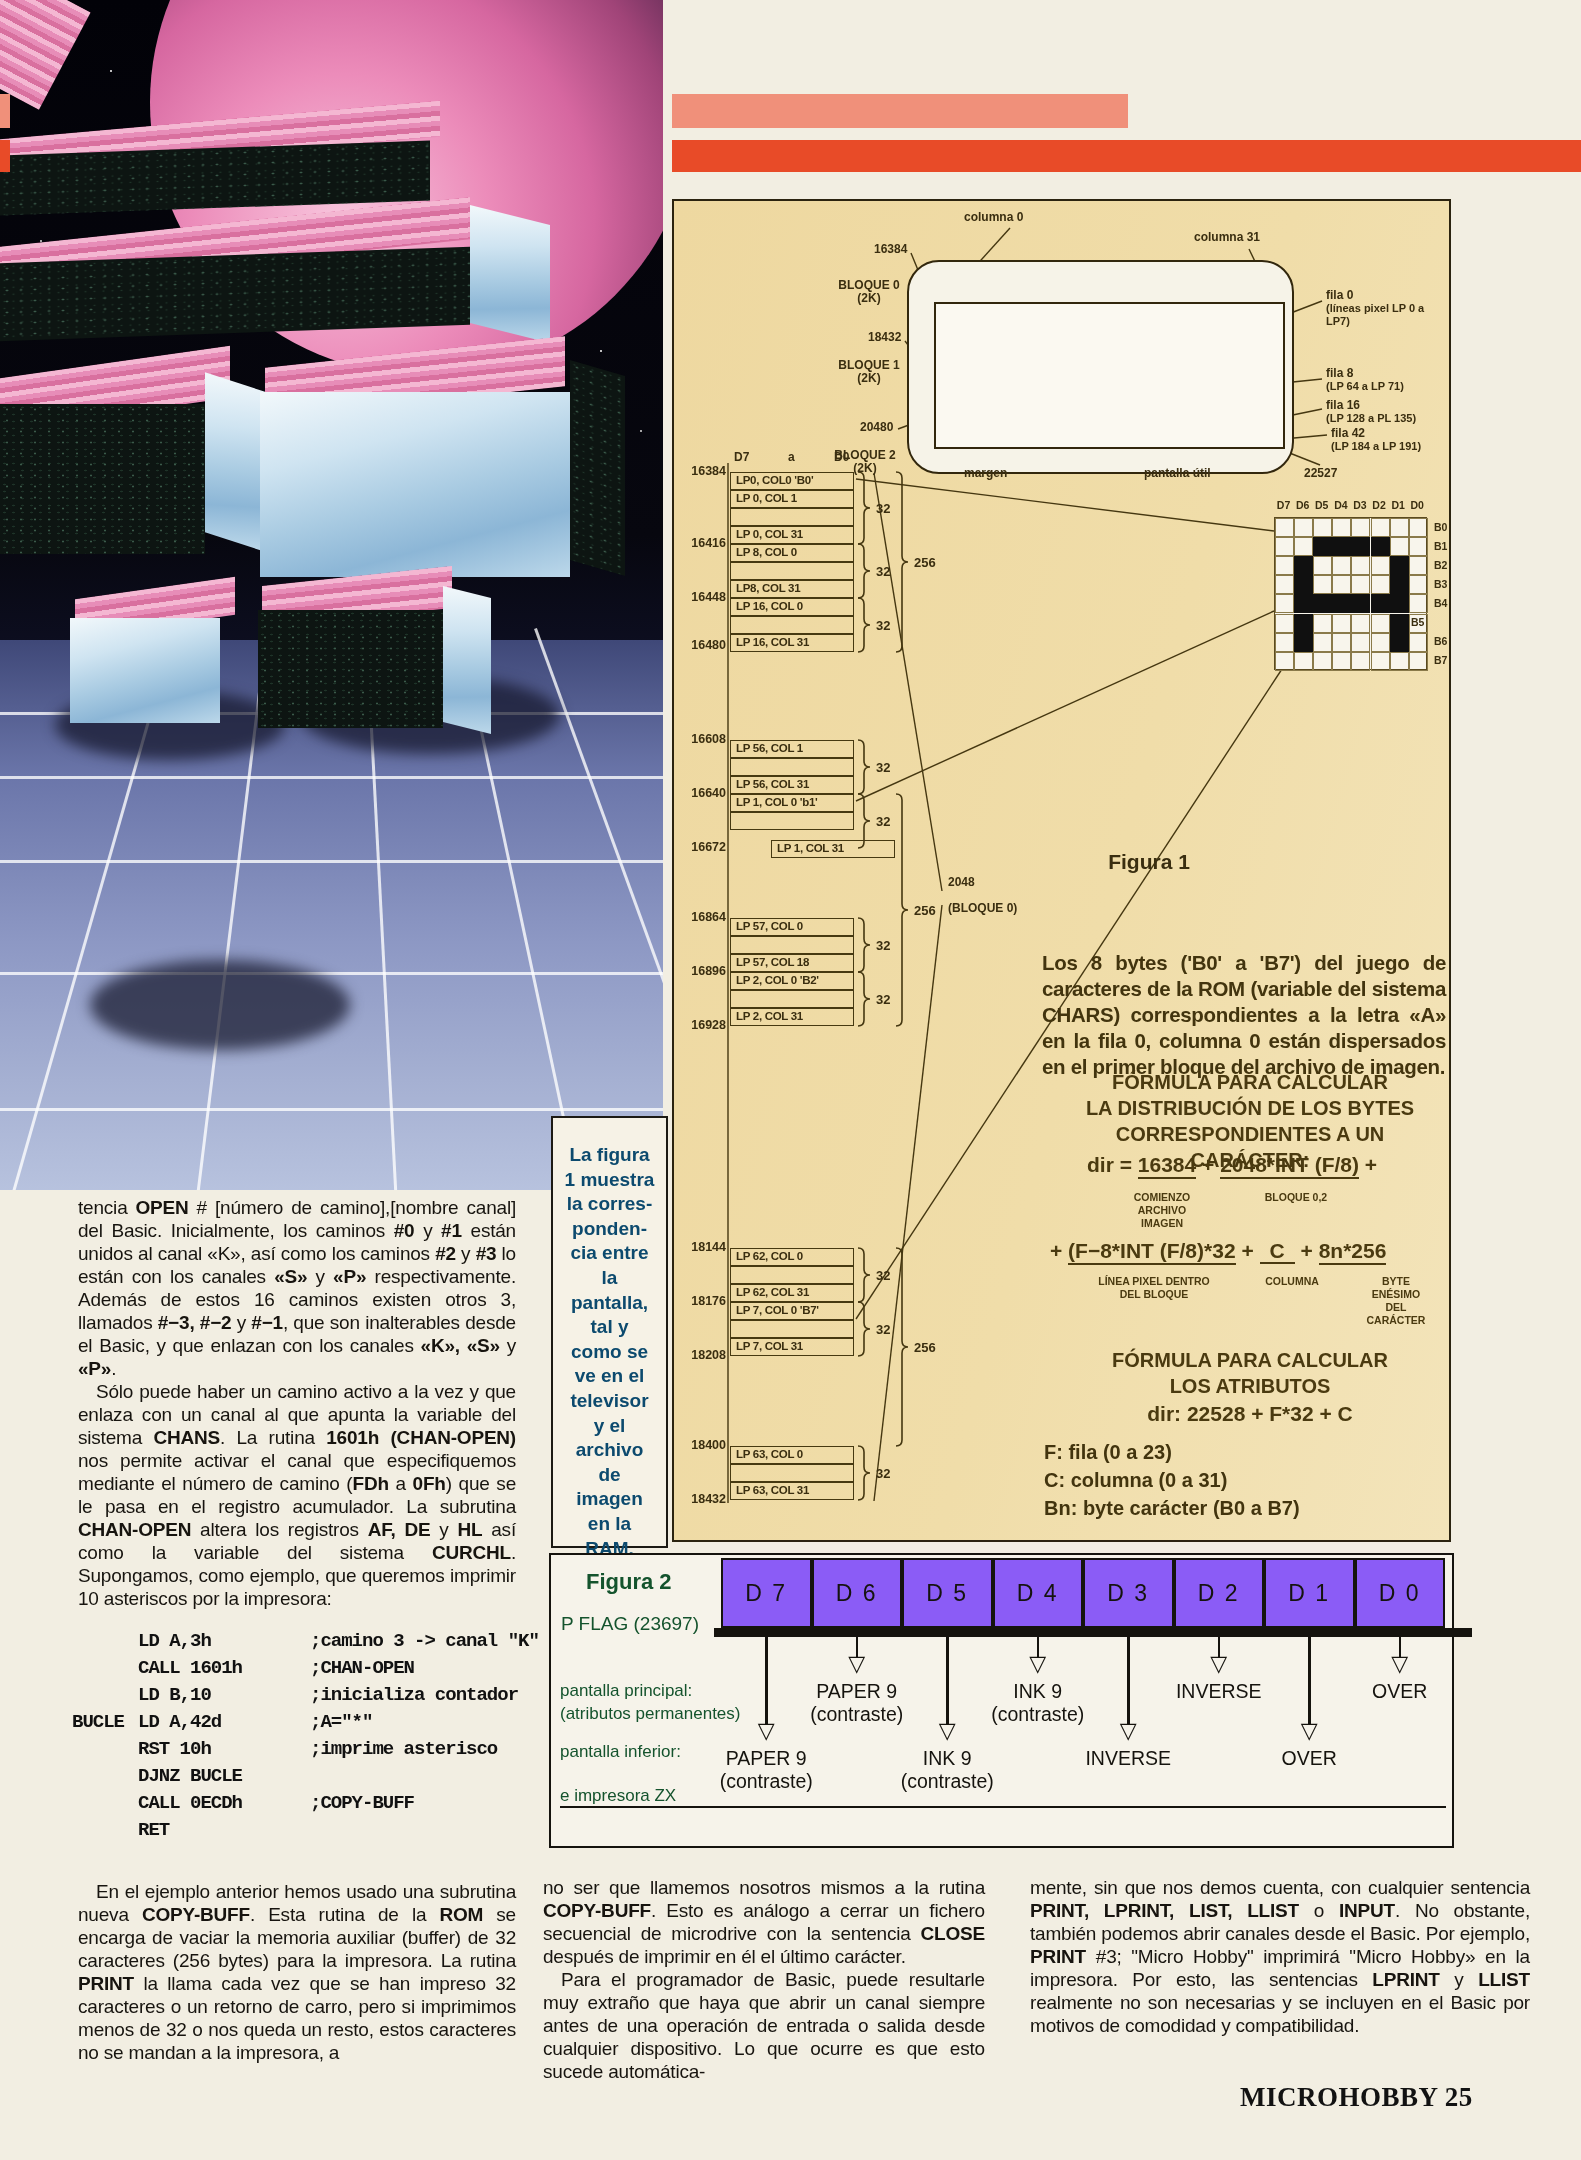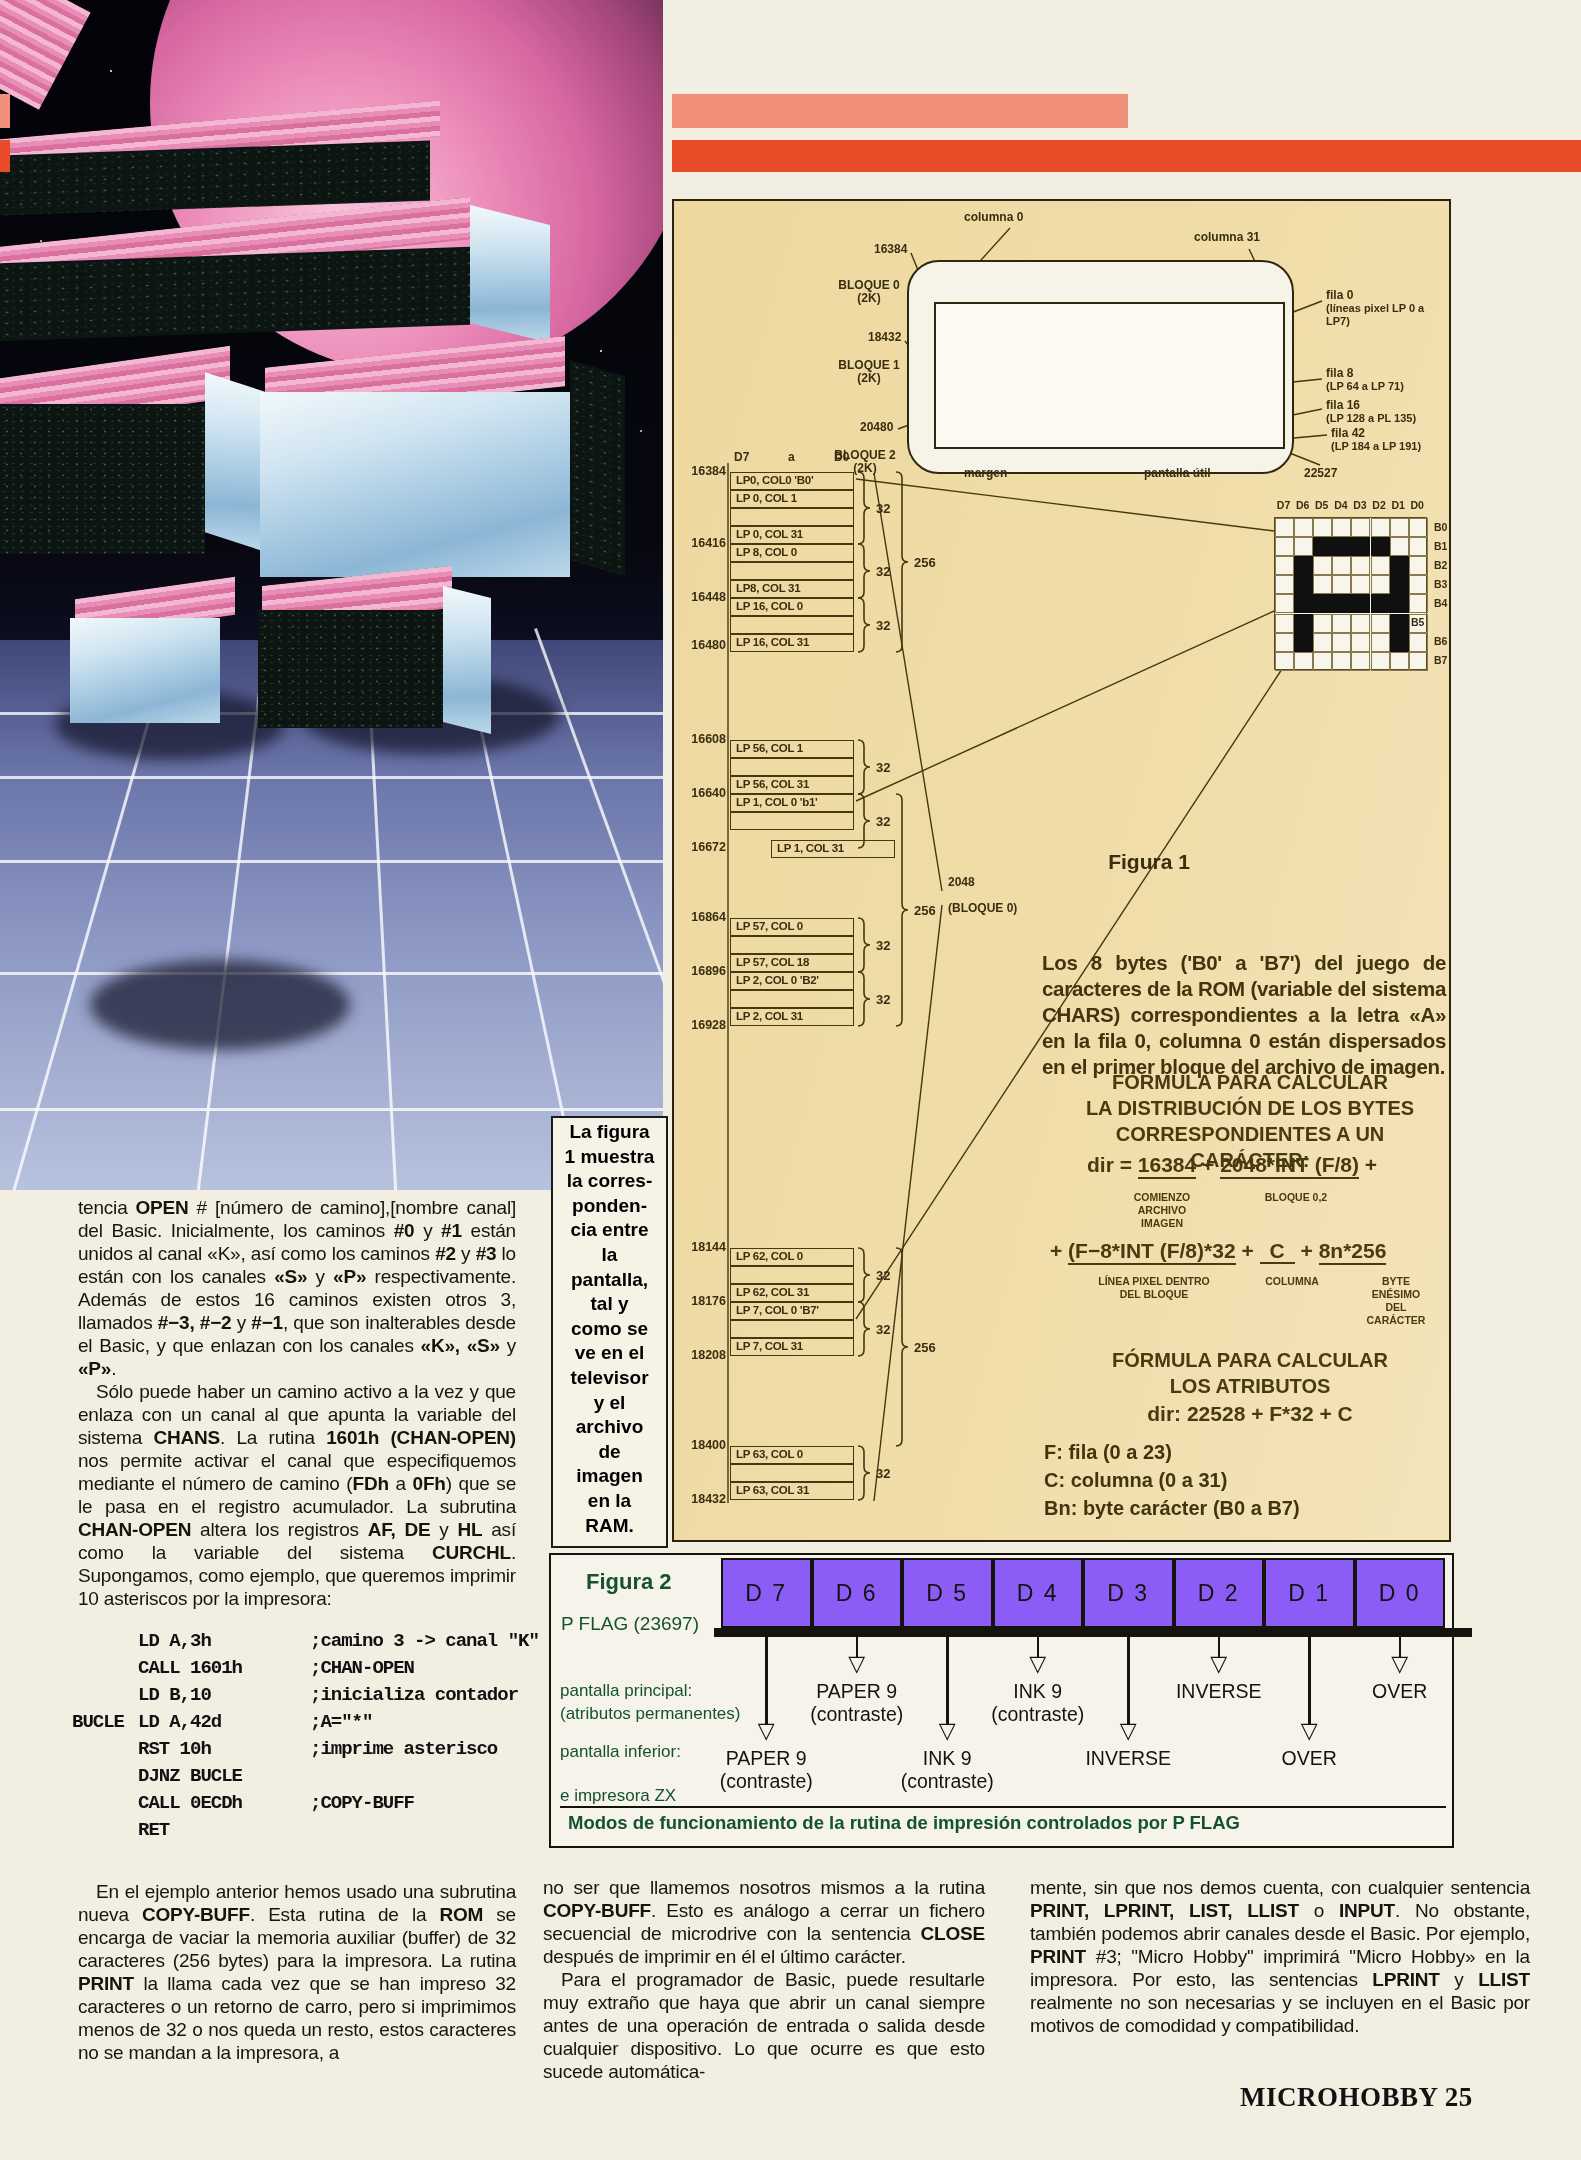--- a/index.html
+++ b/index.html
@@ -52,22 +52,22 @@
     color:#42340e;text-align:justify;letter-spacing:-0.3px;}
   .f-title{position:absolute;text-align:center;font-weight:bold;color:#4a3a10;font-size:20px;line-height:26px;}
   .formula{position:absolute;font-weight:bold;color:#4a3a10;font-size:21px;white-space:nowrap;}
   .formula .u{border-bottom:2px solid #4a3a10;padding-bottom:1px;}
   .f-sub{position:absolute;transform:translateX(-50%);text-align:center;font-size:10.5px;line-height:13px;
     font-weight:bold;color:#4a3a10;white-space:pre-line;}
   .legend-line{position:absolute;font-size:20px;font-weight:bold;color:#42340e;}
 
   
   #sidebar-note{position:absolute;left:551px;top:1116px;width:117px;height:432px;border:2px solid #1c1a14;
-    background:#f6f2e6;color:#000000;font-size:19px;line-height:24.6px;font-weight:bold;text-align:center;
-    white-space:pre-line;padding-top:2px;}
+    background:#f6f2e6;color:#0c4a6e;font-size:19px;line-height:24.6px;font-weight:bold;text-align:center;
+    white-space:pre-line;padding-top:25px;}
 
   
   .body-col{position:absolute;font-size:19px;line-height:23px;color:#17140f;text-align:justify;letter-spacing:-0.2px;}
   .body-col p{margin:0;}
   .body-col p.ind{text-indent:18px;}
   b{font-weight:bold;}
   #code-block{position:absolute;left:72px;top:1628px;width:470px;font-family:"Liberation Mono",monospace;
     font-weight:bold;font-size:19px;color:#111;}
   .code-line{display:flex;height:27px;line-height:27px;letter-spacing:-1px;}
   .code-lab{width:66px;}
@@ -521,17 +521,16 @@
         <div class="mode-label" data-name="pflag-mode-label" style="left: 396.25px; top: 192px;">INK 9
 (contraste)</div>
         <div class="stub" data-name="pflag-arrow-line" style="left: 576px; top: 82px; height: 88px;"></div>
         <div class="tri" data-name="arrow-down-icon" style="left: 577.25px; top: 166px;">▽</div>
         <div class="mode-label" data-name="pflag-mode-label" style="left: 577.25px; top: 192px;">INVERSE</div>
         <div class="stub" data-name="pflag-arrow-line" style="left: 757px; top: 82px; height: 88px;"></div>
         <div class="tri" data-name="arrow-down-icon" style="left: 758.25px; top: 166px;">▽</div>
         <div class="mode-label" data-name="pflag-mode-label" style="left: 758.25px; top: 192px;">OVER</div>
       </div>
     <div id="fig2-rule" data-name="figura2-caption-rule"></div>
-    <div class="fig2-h" style="left:17px;top:257px;font-size:18.5px;font-weight:bold;" data-name="figura2-caption">Modos de funcionamiento de la rutina de impresión controlados por P FLAG</div>
   </div>
 
   <div id="footer" data-name="page-footer">MICROHOBBY 25</div>
 </div>
 
 </body></html>

